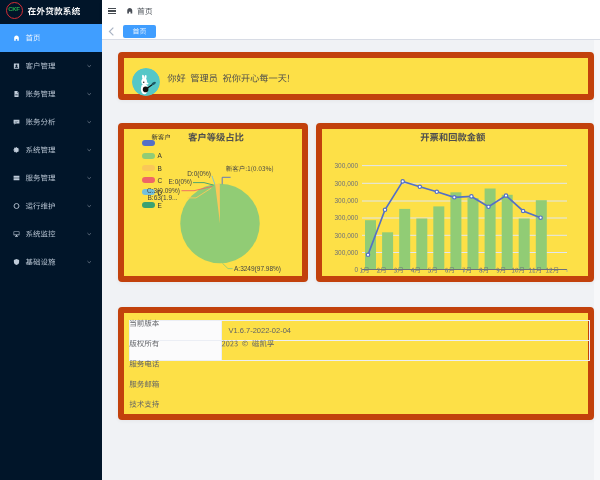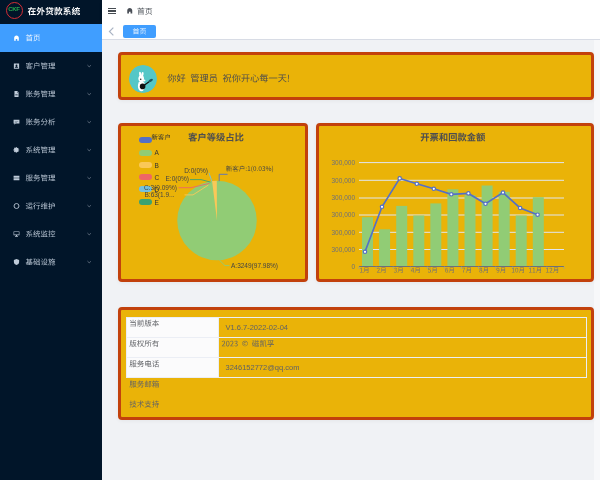--- a/index.html
+++ b/index.html
@@ -17,21 +17,21 @@
 
 #navbar { left:102px; top:0; width:498px; height:22px; background:#fff; box-shadow:0 1px 3px rgba(0,0,0,.08); }
 #hamb { position:absolute; left:6px; top:7.5px; width:8px; height:7px; }
 #hamb div { height:1.4px; background:#454b52; margin-bottom:1.3px; }
 #bhome { position:absolute; left:24px; top:7px; }
 
 #tags { left:102px; top:22px; width:498px; height:18px; background:#fff; border-bottom:1px solid #d8dce5; }
 #tagarrow { position:absolute; left:5px; top:3.5px; width:8px; height:11px; }
 #tab1 { position:absolute; left:21px; top:3px; width:33px; height:13px; background:#409eff; border-radius:2px; }
 
-.card { position:absolute; background:#eab308; border-radius:4px; border:3px solid #c2410c; box-shadow:0 1px 4px rgba(0,0,0,.05); }
+.card { position:absolute; background:#fde047; border-radius:4px; border:6px solid #c2410c; box-shadow:0 1px 4px rgba(0,0,0,.05); }
 #greet { left:118px; top:52px; width:475.5px; height:48px; }
 #avatar { position:absolute; left:8px; top:10px; width:28px; height:28px; border-radius:50%; overflow:hidden; }
 
 #piecard { left:118px; top:123px; width:190px; height:159px; }
 #barcard { left:316px; top:123px; width:277.5px; height:159px; }
 
 .leg { position:absolute; left:17.9px; width:13px; height:6px; border-radius:3px; }
 .legt { position:absolute; left:33.5px; font-size:6.5px; color:#333; }
 
 #infocard { left:118px; top:306.5px; width:475.5px; height:113px; }
@@ -251,24 +251,20 @@
 <div id="infocard" class="card">
   <table id="infotbl">
     <tbody>
         <tr>
           <td class="k"></td>
           <td>V1.6.7-2022-02-04</td>
         </tr>
     <tr>
           <td class="k"></td>
           <td></td>
-        </tr>
-    <tr>
-          <td class="k"></td>
-          <td>3246152772@qq.com</td>
         </tr>
   </tbody>
     </table>
 </div>
 <svg id="cjk" width="600" height="480" viewBox="0 0 600 480" style="position:absolute;left:0;top:0;pointer-events:none;">
 <defs>
 <path id="g0" d="M371 850C359 804 344 757 326 711H55V596H273C212 480 129 375 23 306C42 277 69 224 82 191C114 213 143 236 171 262V-88H292V398C337 459 376 526 409 596H947V711H458C472 747 485 784 496 820ZM585 553V387H381V276H585V47H343V-64H944V47H706V276H906V387H706V553Z"></path>
 <path id="g1" d="M200 850C169 678 109 511 22 411C50 393 102 355 123 335C174 401 218 490 254 590H405C391 505 371 431 344 365C308 393 266 424 234 447L162 365C201 334 253 293 291 258C226 150 136 73 25 22C55 1 105 -49 125 -79C352 35 501 278 549 683L463 708L440 704H291C302 745 312 787 321 829ZM589 849V-90H715V426C776 361 843 288 877 238L979 319C931 382 829 480 760 548L715 515V849Z"></path>
 <path id="g2" d="M429 282V218C429 158 407 67 62 5C91 -18 128 -62 143 -88C507 -6 556 120 556 214V282ZM523 47C637 12 792 -50 868 -92L928 6C846 48 688 105 578 134ZM173 418V96H293V308H704V103H831V418ZM458 843C464 793 476 746 494 702L352 693L362 598L541 610C612 501 717 432 818 432C898 432 935 455 952 571C923 580 886 598 862 619C857 560 849 540 823 540C778 540 725 570 679 620L965 639L956 732L804 722L874 765C850 792 804 830 768 855L683 805C714 780 752 746 775 720L616 710C595 750 579 795 573 843ZM289 850C230 761 129 676 29 624C54 604 95 562 113 540C138 556 164 574 190 594V446H306V700C339 736 370 773 395 811Z"></path>
 <path id="g3" d="M93 216C76 148 48 72 19 20C44 12 89 -7 111 -20C139 34 171 119 191 193ZM364 183C387 132 414 64 424 23L518 63C506 104 478 169 453 218ZM656 494V447C656 323 641 133 475 -11C504 -29 546 -67 566 -93C645 -21 694 61 724 144C764 43 819 -37 900 -88C917 -56 954 -9 980 14C866 73 799 202 767 351C769 384 770 416 770 444V494ZM223 843V769H43V672H223V621H68V524H490V621H335V672H512V769H335V843ZM30 333V235H224V25C224 16 221 13 211 13C200 13 167 13 136 14C150 -15 164 -58 168 -90C224 -90 264 -88 296 -71C329 -55 336 -26 336 23V235H524V333ZM870 669 853 668H672C683 721 693 776 700 832L583 848C567 707 537 567 484 471V477H74V380H484V421C511 403 544 377 560 362C593 416 621 484 644 560H838C827 499 813 438 800 394L897 365C923 439 952 552 971 651L889 674Z"></path>

